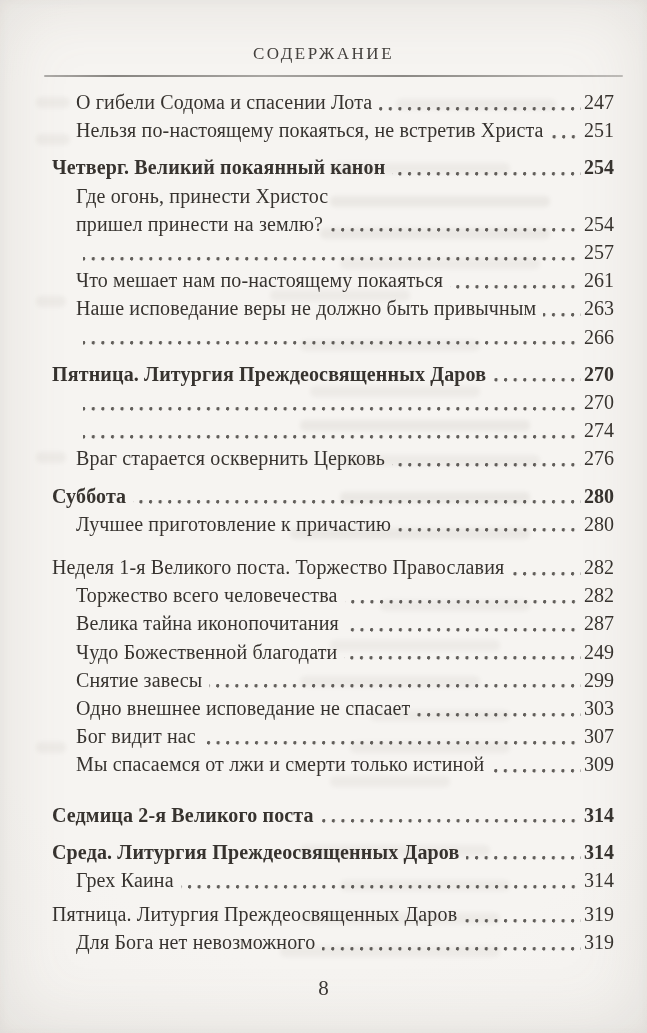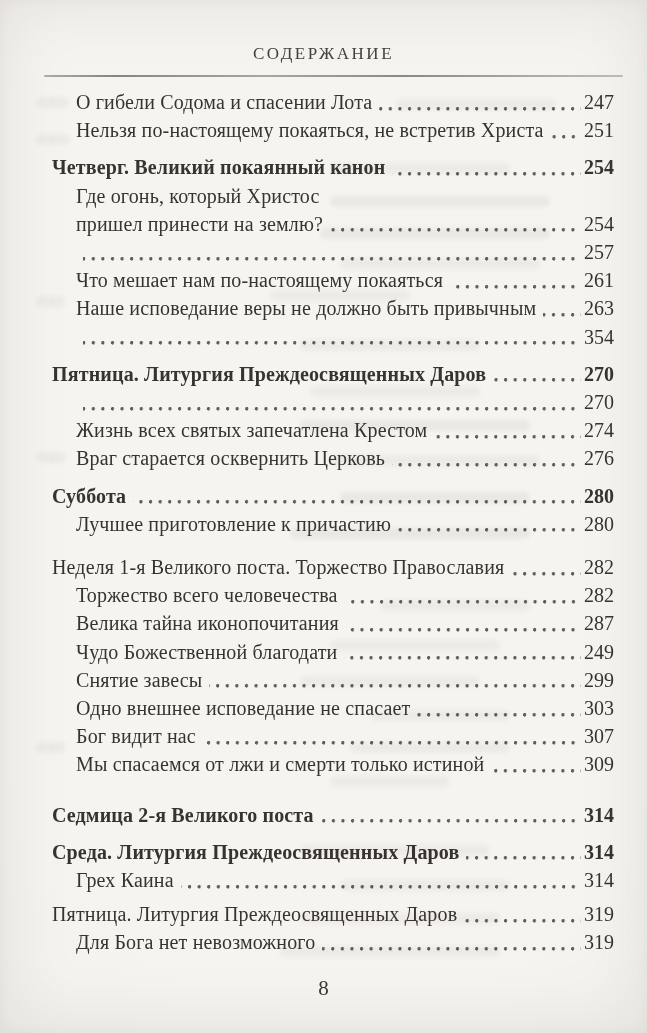--- a/index.html
+++ b/index.html
@@ -107,21 +107,21 @@
         <span class="t">Нельзя по-настоящему покаяться, не встретив Христа</span>
         <span class="leader"></span>
         <span class="pg">251</span>
       </div>
       <div class="row section gap-md">
         <span class="t">Четверг. Великий покаянный канон</span>
         <span class="leader"></span>
         <span class="pg">254</span>
       </div>
       <div class="row sub">
-        <span class="t">Где огонь, который Христос</span>
+        <span class="t">Где огонь, принести Христос</span>
       </div>
       <div class="row sub">
         <span class="t">пришел принести на землю?</span>
         <span class="leader"></span>
         <span class="pg">254</span>
       </div>
       <div class="row sub">
         <span class="leader"></span>
         <span class="pg">257</span>
       </div>
@@ -130,33 +130,32 @@
         <span class="leader"></span>
         <span class="pg">261</span>
       </div>
       <div class="row sub">
         <span class="t">Наше исповедание веры не должно быть привычным</span>
         <span class="leader"></span>
         <span class="pg">263</span>
       </div>
       <div class="row sub">
         <span class="leader"></span>
-        <span class="pg">354</span>
+        <span class="pg">266</span>
       </div>
       <div class="row section gap-md">
         <span class="t">Пятница. Литургия Преждеосвященных Даров</span>
         <span class="leader"></span>
         <span class="pg">270</span>
       </div>
       <div class="row sub">
         <span class="leader"></span>
         <span class="pg">270</span>
       </div>
       <div class="row sub">
-        <span class="t">Жизнь всех святых запечатлена Крестом</span>
         <span class="leader"></span>
         <span class="pg">274</span>
       </div>
       <div class="row sub">
         <span class="t">Враг старается осквернить Церковь</span>
         <span class="leader"></span>
         <span class="pg">276</span>
       </div>
       <div class="row section gap-md">
         <span class="t">Суббота</span>

